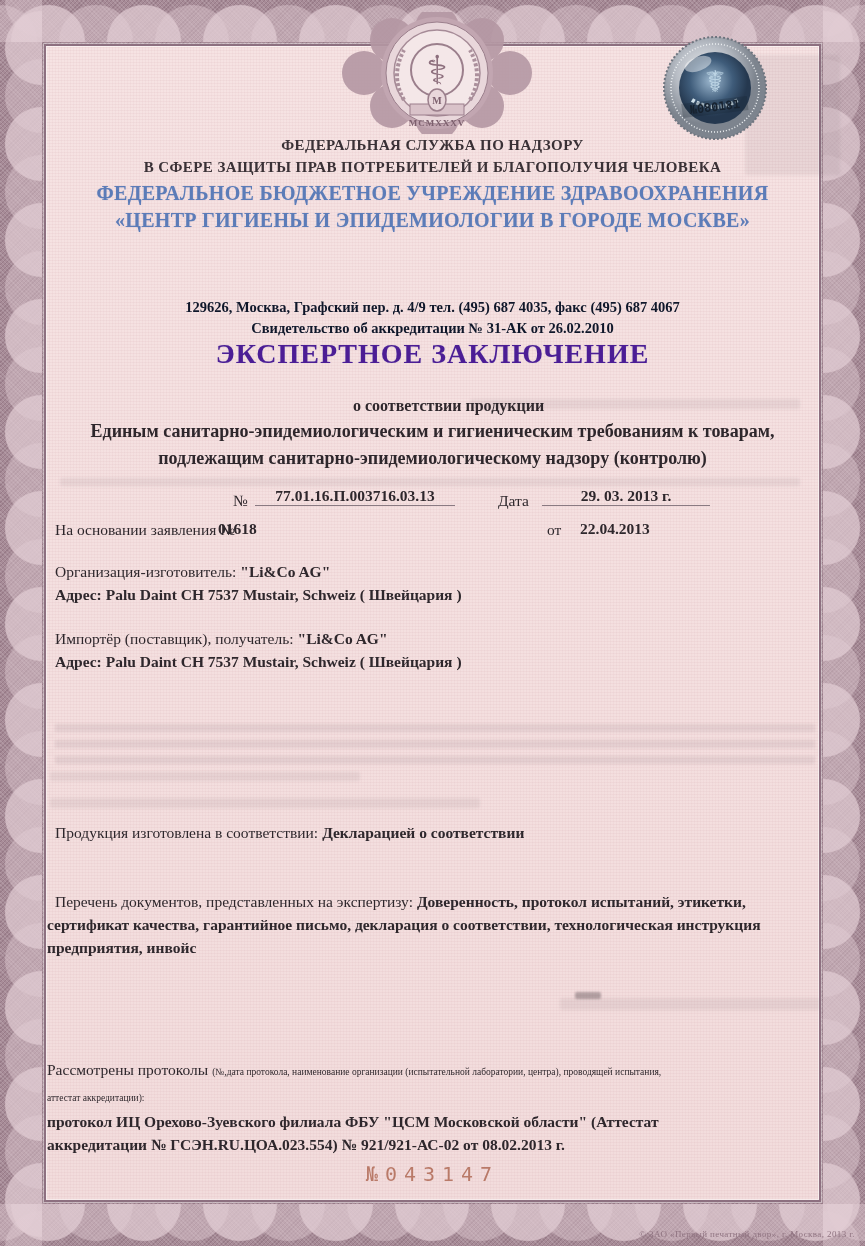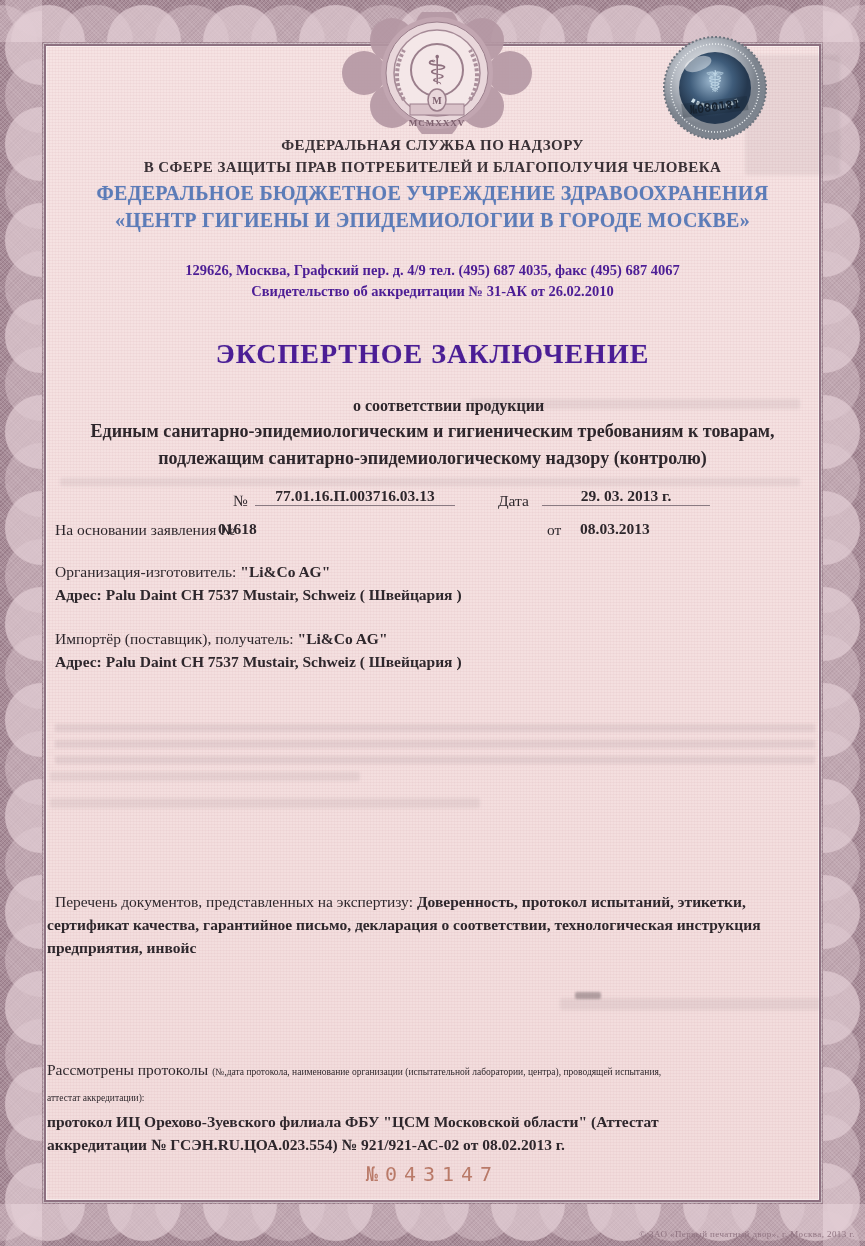--- a/index.html
+++ b/index.html
@@ -42,21 +42,21 @@
     background:
       repeating-linear-gradient(0deg, rgba(212,168,174,.13) 0 1px, rgba(0,0,0,0) 1px 3px),
       repeating-linear-gradient(90deg, rgba(212,168,174,.10) 0 1px, rgba(0,0,0,0) 1px 3px),
       linear-gradient(#f6e3e3,#f2dcdc);
   }
   .abs{position:absolute;}
   .ctr{left:0;right:0;text-align:center;}
   .h-small{font-weight:bold;font-size:15px;color:#3a3136;letter-spacing:.4px;}
   .h-blue{font-weight:bold;font-size:20px;color:#5c7cb8;letter-spacing:.3px;
     text-shadow:0 0 1px rgba(92,124,184,.35);}
-  .addr{font-weight:bold;font-size:14.5px;color:#4c1d95;}
+  .addr{font-weight:bold;font-size:14.5px;color:#0f172a;margin-top:37px;}
   .title{font-weight:bold;font-size:28px;color:#4c1d95;letter-spacing:1px;
     text-shadow:0 0 1px rgba(91,124,186,.35);}
   .sub1{font-weight:bold;font-size:16px;}
   .sub2{font-weight:bold;font-size:18px;}
   .lbl{font-weight:normal;font-size:15.5px;}
   .val{font-weight:bold;font-size:15.5px;}
   .fill{border-bottom:1px solid #8a7a82;text-align:center;display:inline-block;}
   .para{margin:0;line-height:23px;}
   .note{font-size:9.5px;font-weight:normal;}
   .serial{font-family:"DejaVu Sans Mono", monospace;font-size:20px;letter-spacing:7px;
@@ -164,33 +164,34 @@
   <div class="abs ctr sub2" style="top:448px;">подлежащим санитарно-эпидемиологическому надзору (контролю)</div>
 
   <span class="abs lbl" style="left:233px;top:492px;">№</span>
   <span class="abs val fill" style="left:255px;top:487px;width:200px;">77.01.16.П.003716.03.13</span>
   <span class="abs lbl" style="left:498px;top:492px;">Дата</span>
   <span class="abs val fill" style="left:542px;top:487px;width:168px;">29. 03. 2013 г.</span>
 
   <span class="abs lbl" style="left:55px;top:521px;">На основании заявления №</span>
   <span class="abs val" style="left:218px;top:520px;">01618</span>
   <span class="abs lbl" style="left:547px;top:521px;">от</span>
-  <span class="abs val" style="left:580px;top:520px;">08.03.2013</span>
+  <span class="abs val" style="left:580px;top:520px;">22.04.2013</span>
 
   <div class="abs" style="left:55px;top:560px;width:750px;">
     <p class="para"><span class="lbl">Организация-изготовитель:</span> <span class="val">"Li&amp;Co AG"</span></p>
     <p class="para"><span class="val">Адрес:</span> <span class="val">Palu Daint CH 7537 Mustair, Schweiz ( Швейцария )</span></p>
   </div>
 
   <div class="abs" style="left:55px;top:627px;width:750px;">
     <p class="para"><span class="lbl">Импортёр (поставщик), получатель:</span> <span class="val">"Li&amp;Co AG"</span></p>
     <p class="para"><span class="val">Адрес:</span> <span class="val">Palu Daint CH 7537 Mustair, Schweiz ( Швейцария )</span></p>
   </div>
 
 
+  <p class="abs para" style="left:55px;top:821px;width:760px;"><span class="lbl">Продукция изготовлена в соответствии:</span> <span class="val">Декларацией о соответствии</span></p>
 
   <p class="abs para" style="left:47px;top:890px;width:772px;text-indent:8px;"><span class="lbl">Перечень документов, представленных на экспертизу:</span> <span class="val">Доверенность, протокол испытаний, этикетки, сертификат качества, гарантийное письмо, декларация о соответствии, технологическая инструкция предприятия, инвойс</span></p>
 
 
   <div class="abs" style="left:47px;top:1058px;width:644px;">
     <p class="para"><span class="lbl">Рассмотрены протоколы</span> <span class="note">(№,дата протокола, наименование организации (испытательной лаборатории, центра), проводящей испытания, аттестат аккредитации):</span></p>
     <p class="para val" style="font-size:15.5px;">протокол ИЦ Орехово-Зуевского филиала ФБУ "ЦСМ Московской области" (Аттестат аккредитации № ГСЭН.RU.ЦОА.023.554) № 921/921-АС-02 от 08.02.2013 г.</p>
   </div>
 
   <div class="abs ctr serial" style="top:1162px;">№043147</div>

